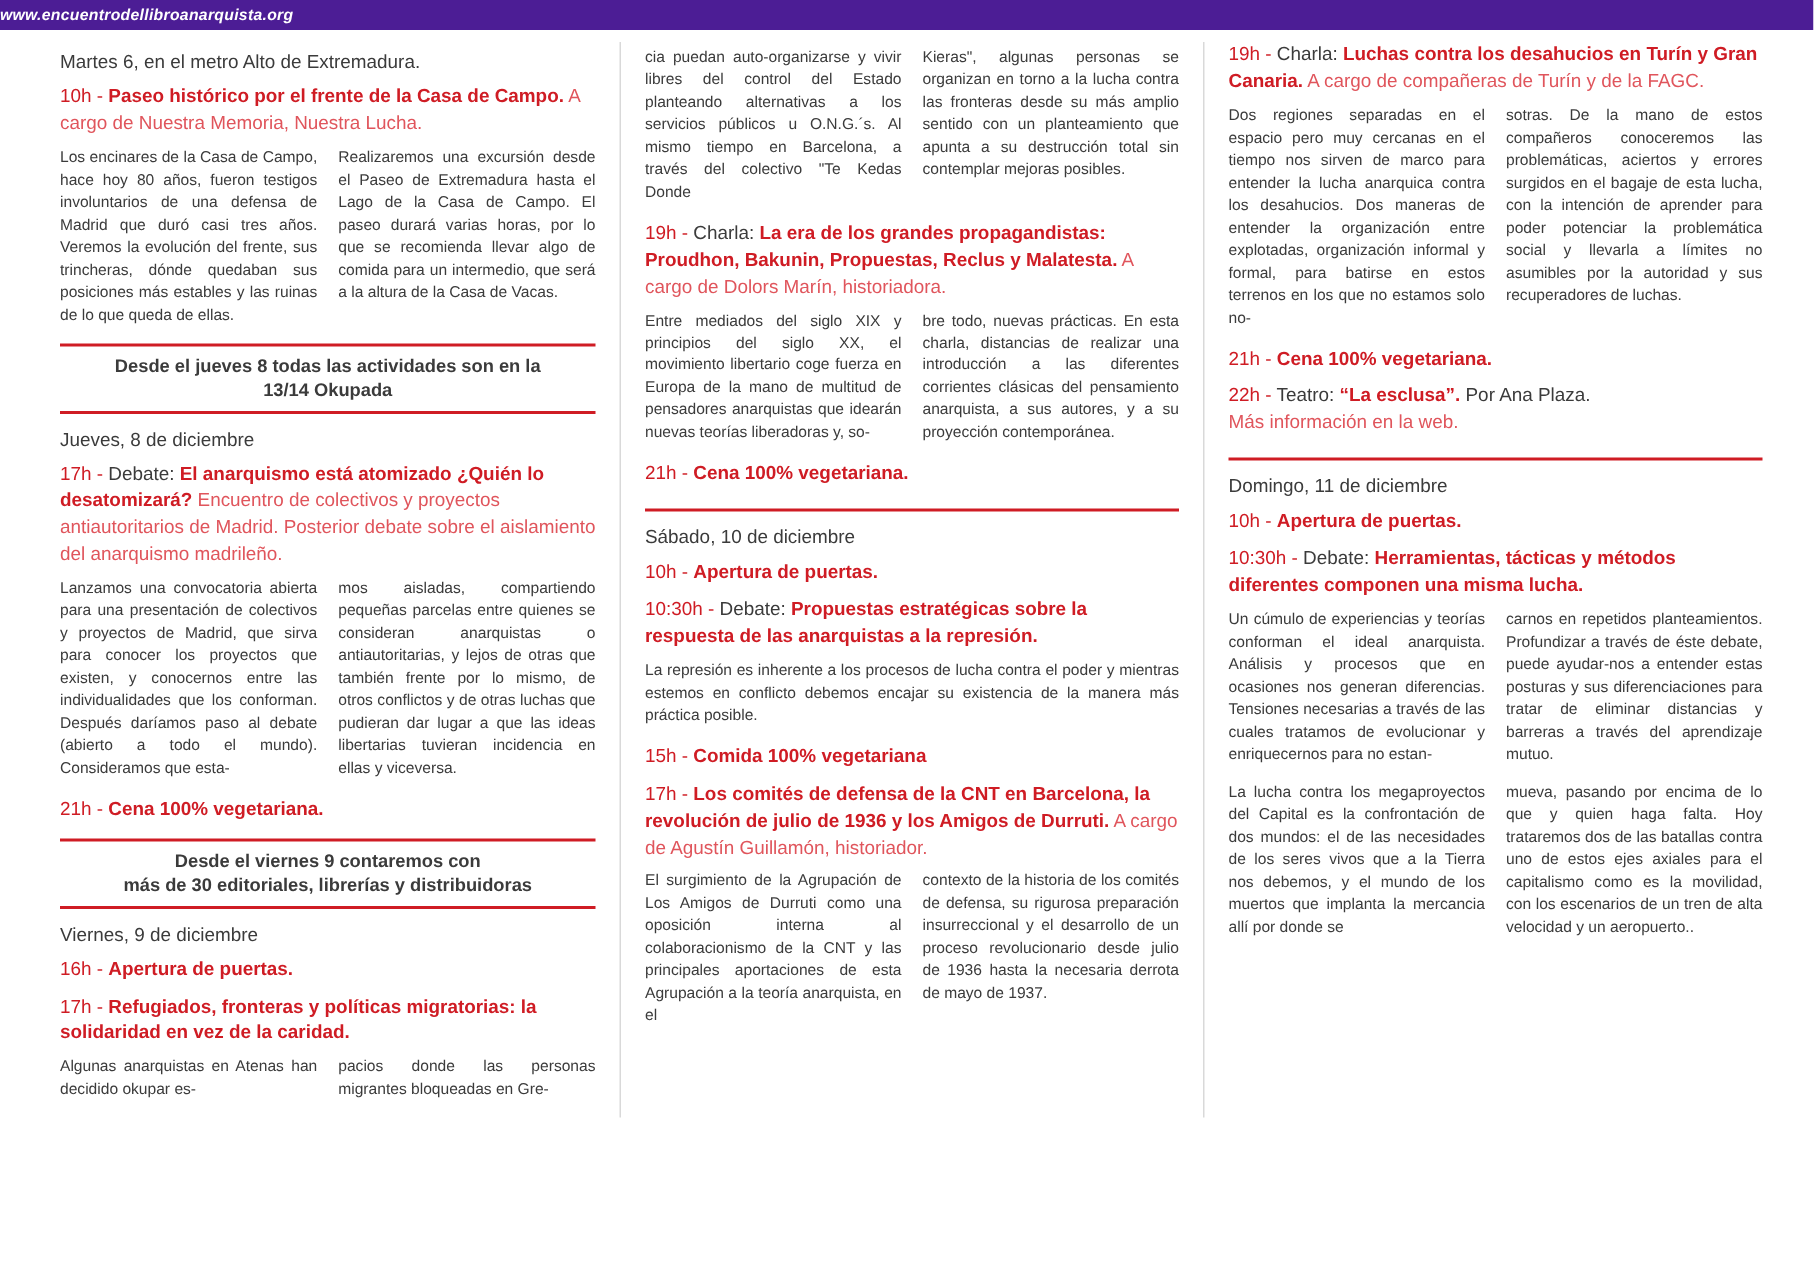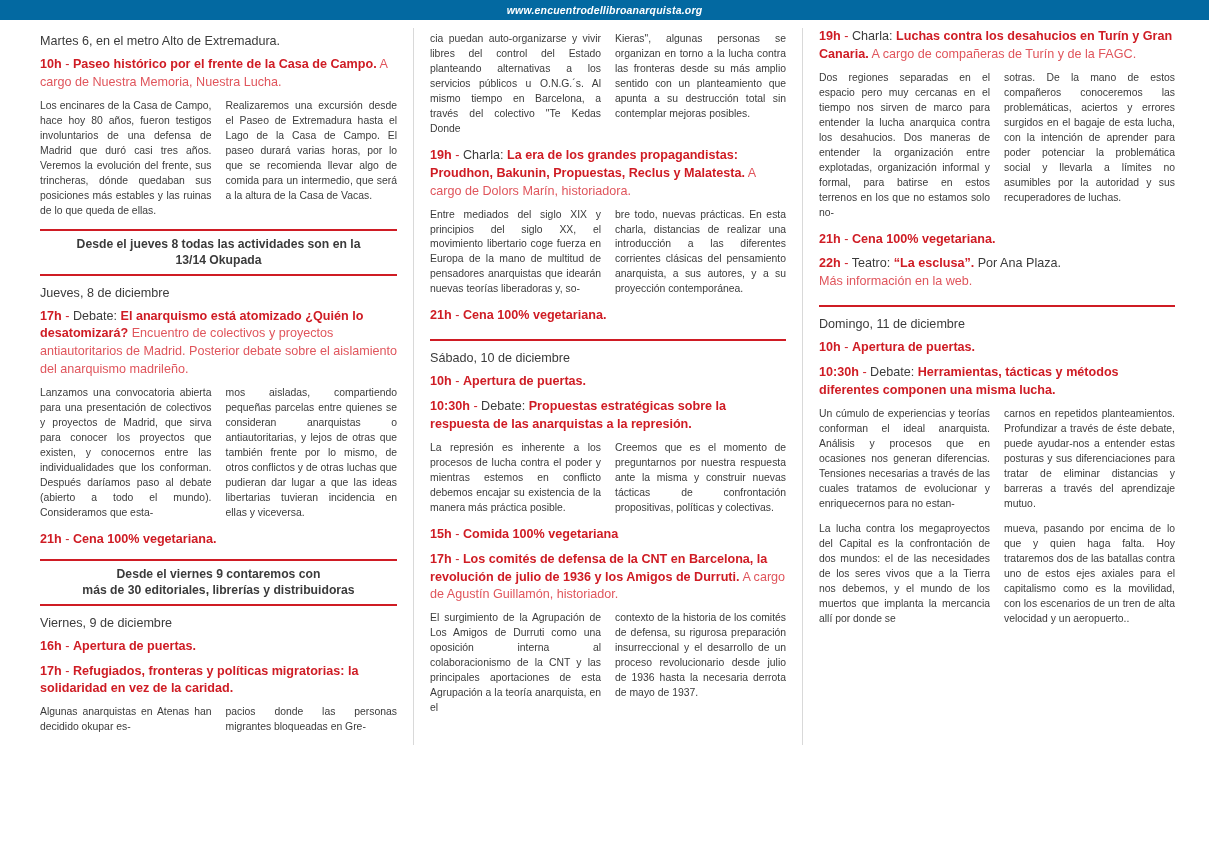--- a/index.html
+++ b/index.html
@@ -7,24 +7,24 @@
   body {
     width: 1209px;
     height: 855px;
     background: #ffffff;
     font-family: "Liberation Sans", sans-serif;
     color: #3b3b3b;
     overflow: hidden;
   }
   .topbar {
     height: 20px;
-    background: #0369a1;
+    background: #4c1d95;
     display: flex;
     align-items: center;
-    justify-content: center;
+    justify-content: flex-start;
   }
   .topbar-url {
     color: #ffffff;
     font-size: 10.5px;
     font-style: italic;
     font-weight: bold;
     letter-spacing: 0.2px;
   }
   .page {
     display: flex;
@@ -44,21 +44,21 @@
     font-size: 12.6px;
     color: #3b3b3b;
     margin: 6px 0 8px 0;
   }
   .entry {
     font-size: 12.6px;
     line-height: 1.42;
     margin: 0 0 7px 0;
     color: #cf1c24;
   }
-  .entry .time { font-weight: bold; color: #cf1c24; }
+  .entry .time { font-weight: normal; color: #cf1c24; }
   .entry .dash { color: #cf1c24; }
   .entry .title { font-weight: bold; color: #cf1c24; }
   .entry .byline { font-weight: normal; color: #e0555c; }
   .entry.meal .title { font-weight: bold; }
   .entry .plain { font-weight: normal; color: #3b3b3b; }
 
   .twocol {
     display: flex;
     gap: 14px;
     margin: 4px 0 10px 0;
@@ -188,21 +188,20 @@
         <span class="time">10h</span><span class="dash"> - </span><span class="title">Apertura de puertas.</span>
       </div>
 
       <div class="entry">
         <span class="time">10:30h</span><span class="dash"> - </span><span class="plain">Debate:</span>
         <span class="title">Propuestas estratégicas sobre la respuesta de las anarquistas a la represión.</span>
       </div>
 
       <div class="twocol">
         <div class="body">La represión es inherente a los procesos de lucha contra el poder y mientras estemos en conflicto debemos encajar su existencia de la manera más práctica posible.</div>
-        <div class="body">Creemos que es el momento de preguntarnos por nuestra respuesta ante la misma y construir nuevas tácticas de confrontación propositivas, políticas y colectivas.</div>
       </div>
 
       <div class="entry meal">
         <span class="time">15h</span><span class="dash"> - </span><span class="title">Comida 100% vegetariana</span>
       </div>
 
       <div class="entry">
         <span class="time">17h</span><span class="dash"> - </span><span class="title">Los comités de defensa de la CNT en Barcelona, la revolución de julio de 1936 y los Amigos de Durruti.</span>
         <span class="byline">A cargo de Agustín Guillamón, historiador.</span>
       </div>

